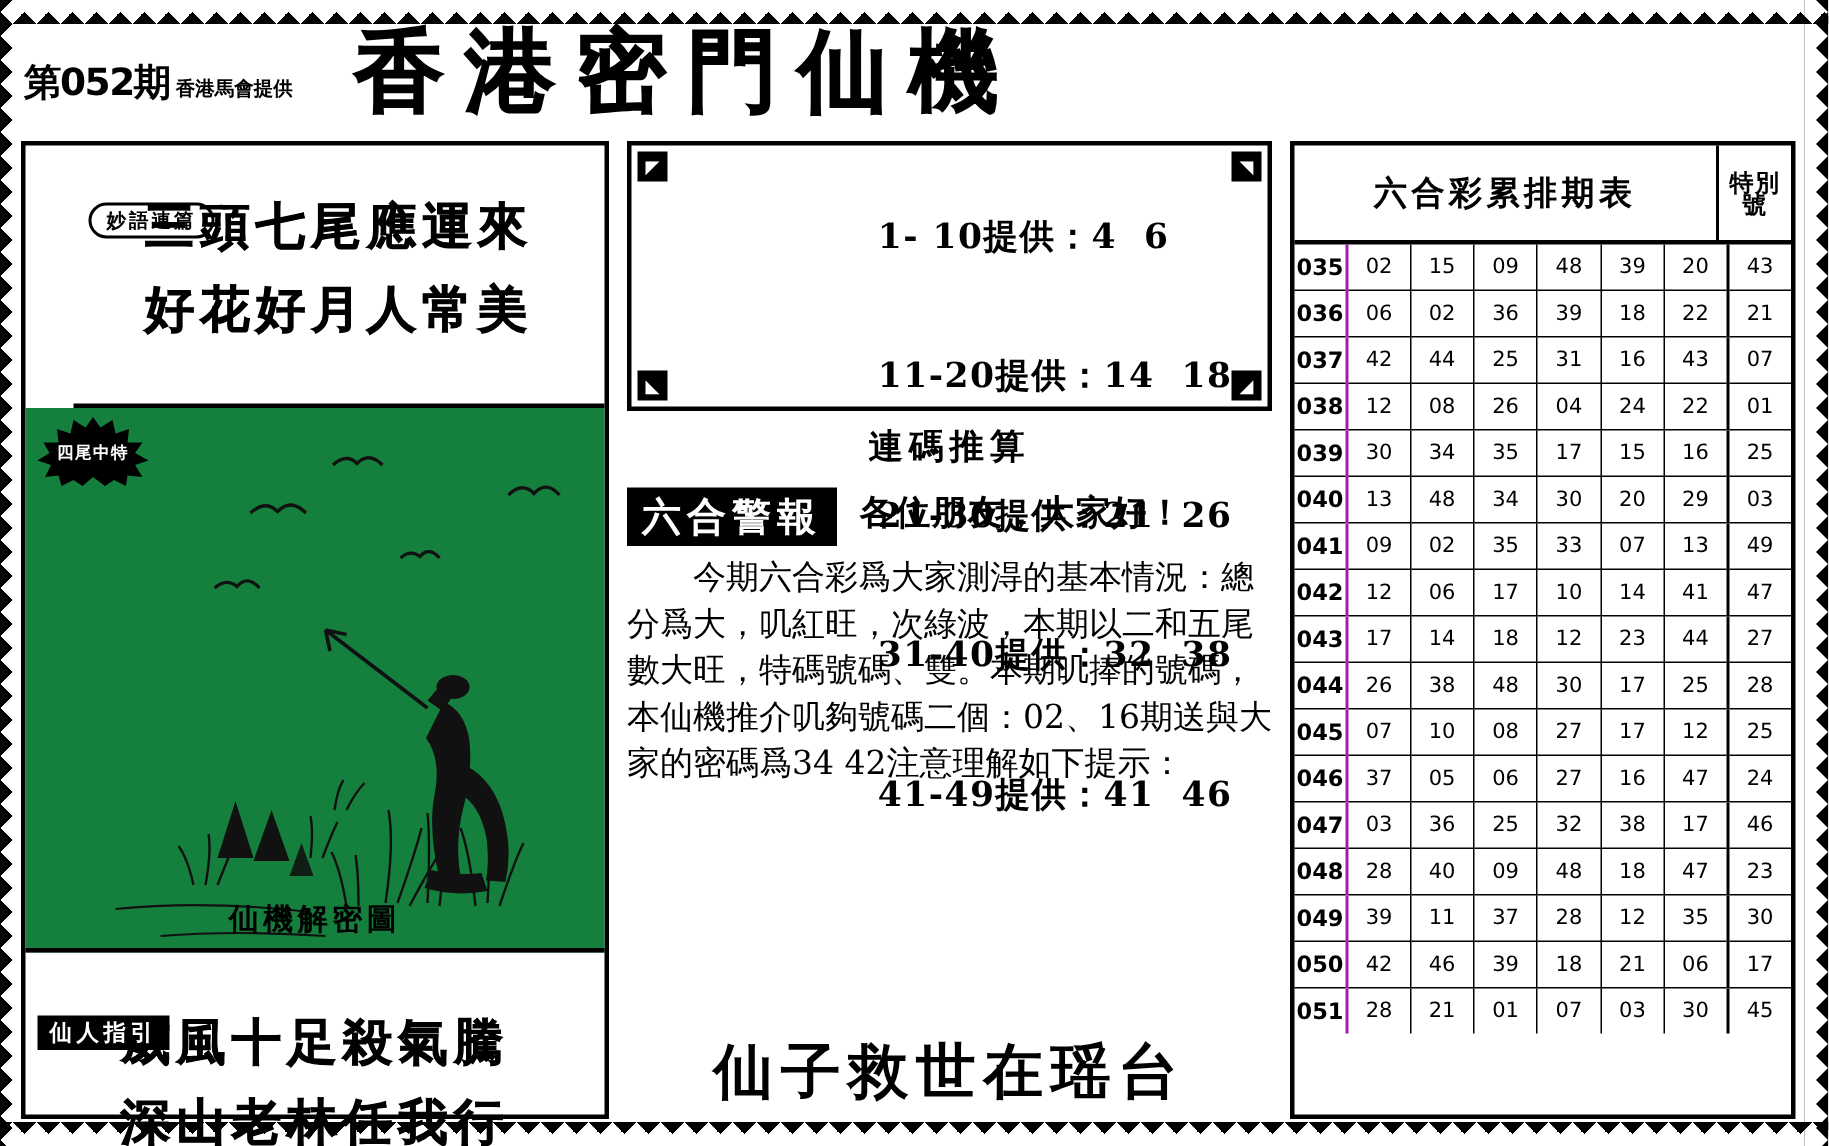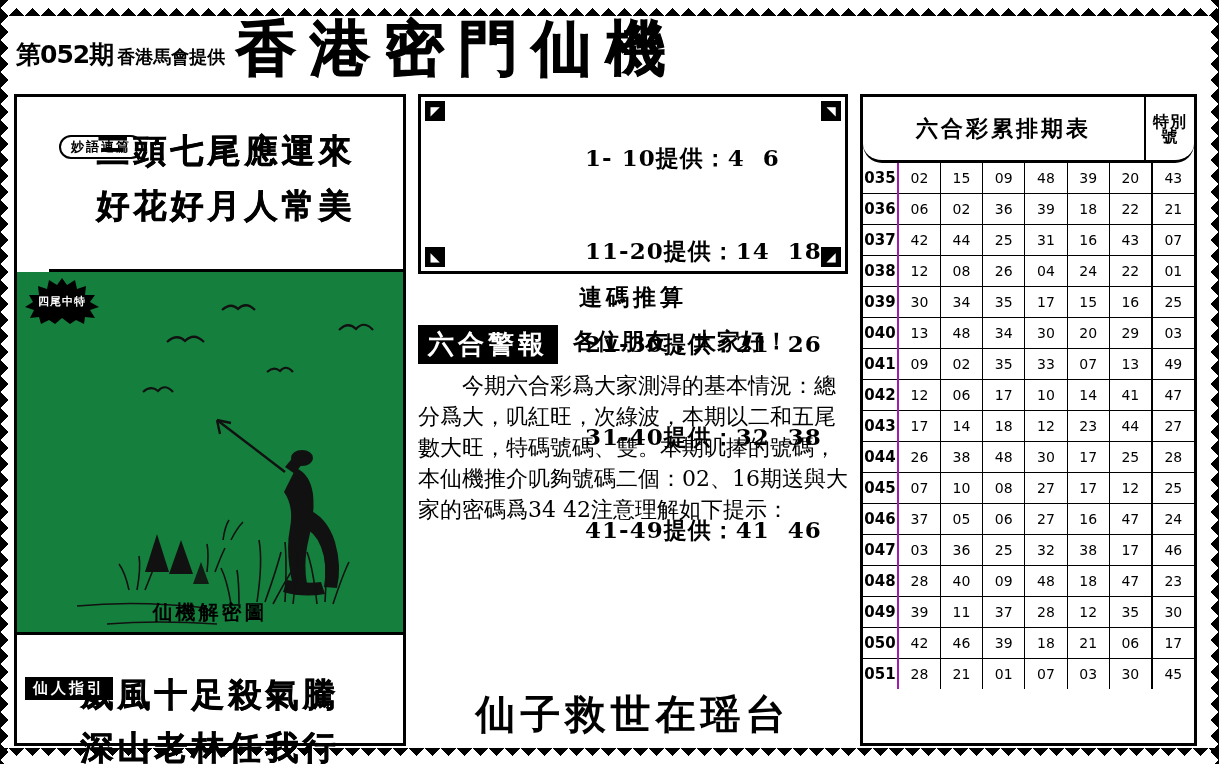--- a/index.html
+++ b/index.html
@@ -65,21 +65,21 @@
     align-items: baseline;
     font-family: "DejaVu Sans", sans-serif;
     justify-content: flex-end;
   }
   #issue-no {
     font-size: 25px;
     font-weight: bold;
     letter-spacing: -1px;
   }
   #issue-src {
-    font-size: 18px;
+    font-size: 13px;
     font-weight: bold;
     margin-left: 4px;
     letter-spacing: 0px;
   }
   #title-main {
     position: absolute;
     left: 222px; top: -4px;
     font-family: "DejaVu Serif", serif;
     font-size: 60px;
     font-weight: bold;
@@ -264,21 +264,20 @@
     width: 337px;
     border: 3px solid #000;
     box-sizing: border-box;
     position: relative;
   }
   #tbl-head {
     display: flex;
     border-bottom: 3px solid #000;
     height: 66px;
     box-sizing: border-box;
-    border-radius: 19px;
   }
   #tbl-head-main {
     flex: 1;
     display: flex;
     align-items: center;
     justify-content: center;
     font-family: "DejaVu Serif", serif;
     font-size: 22px;
     font-weight: bold;
     letter-spacing: 3px;

